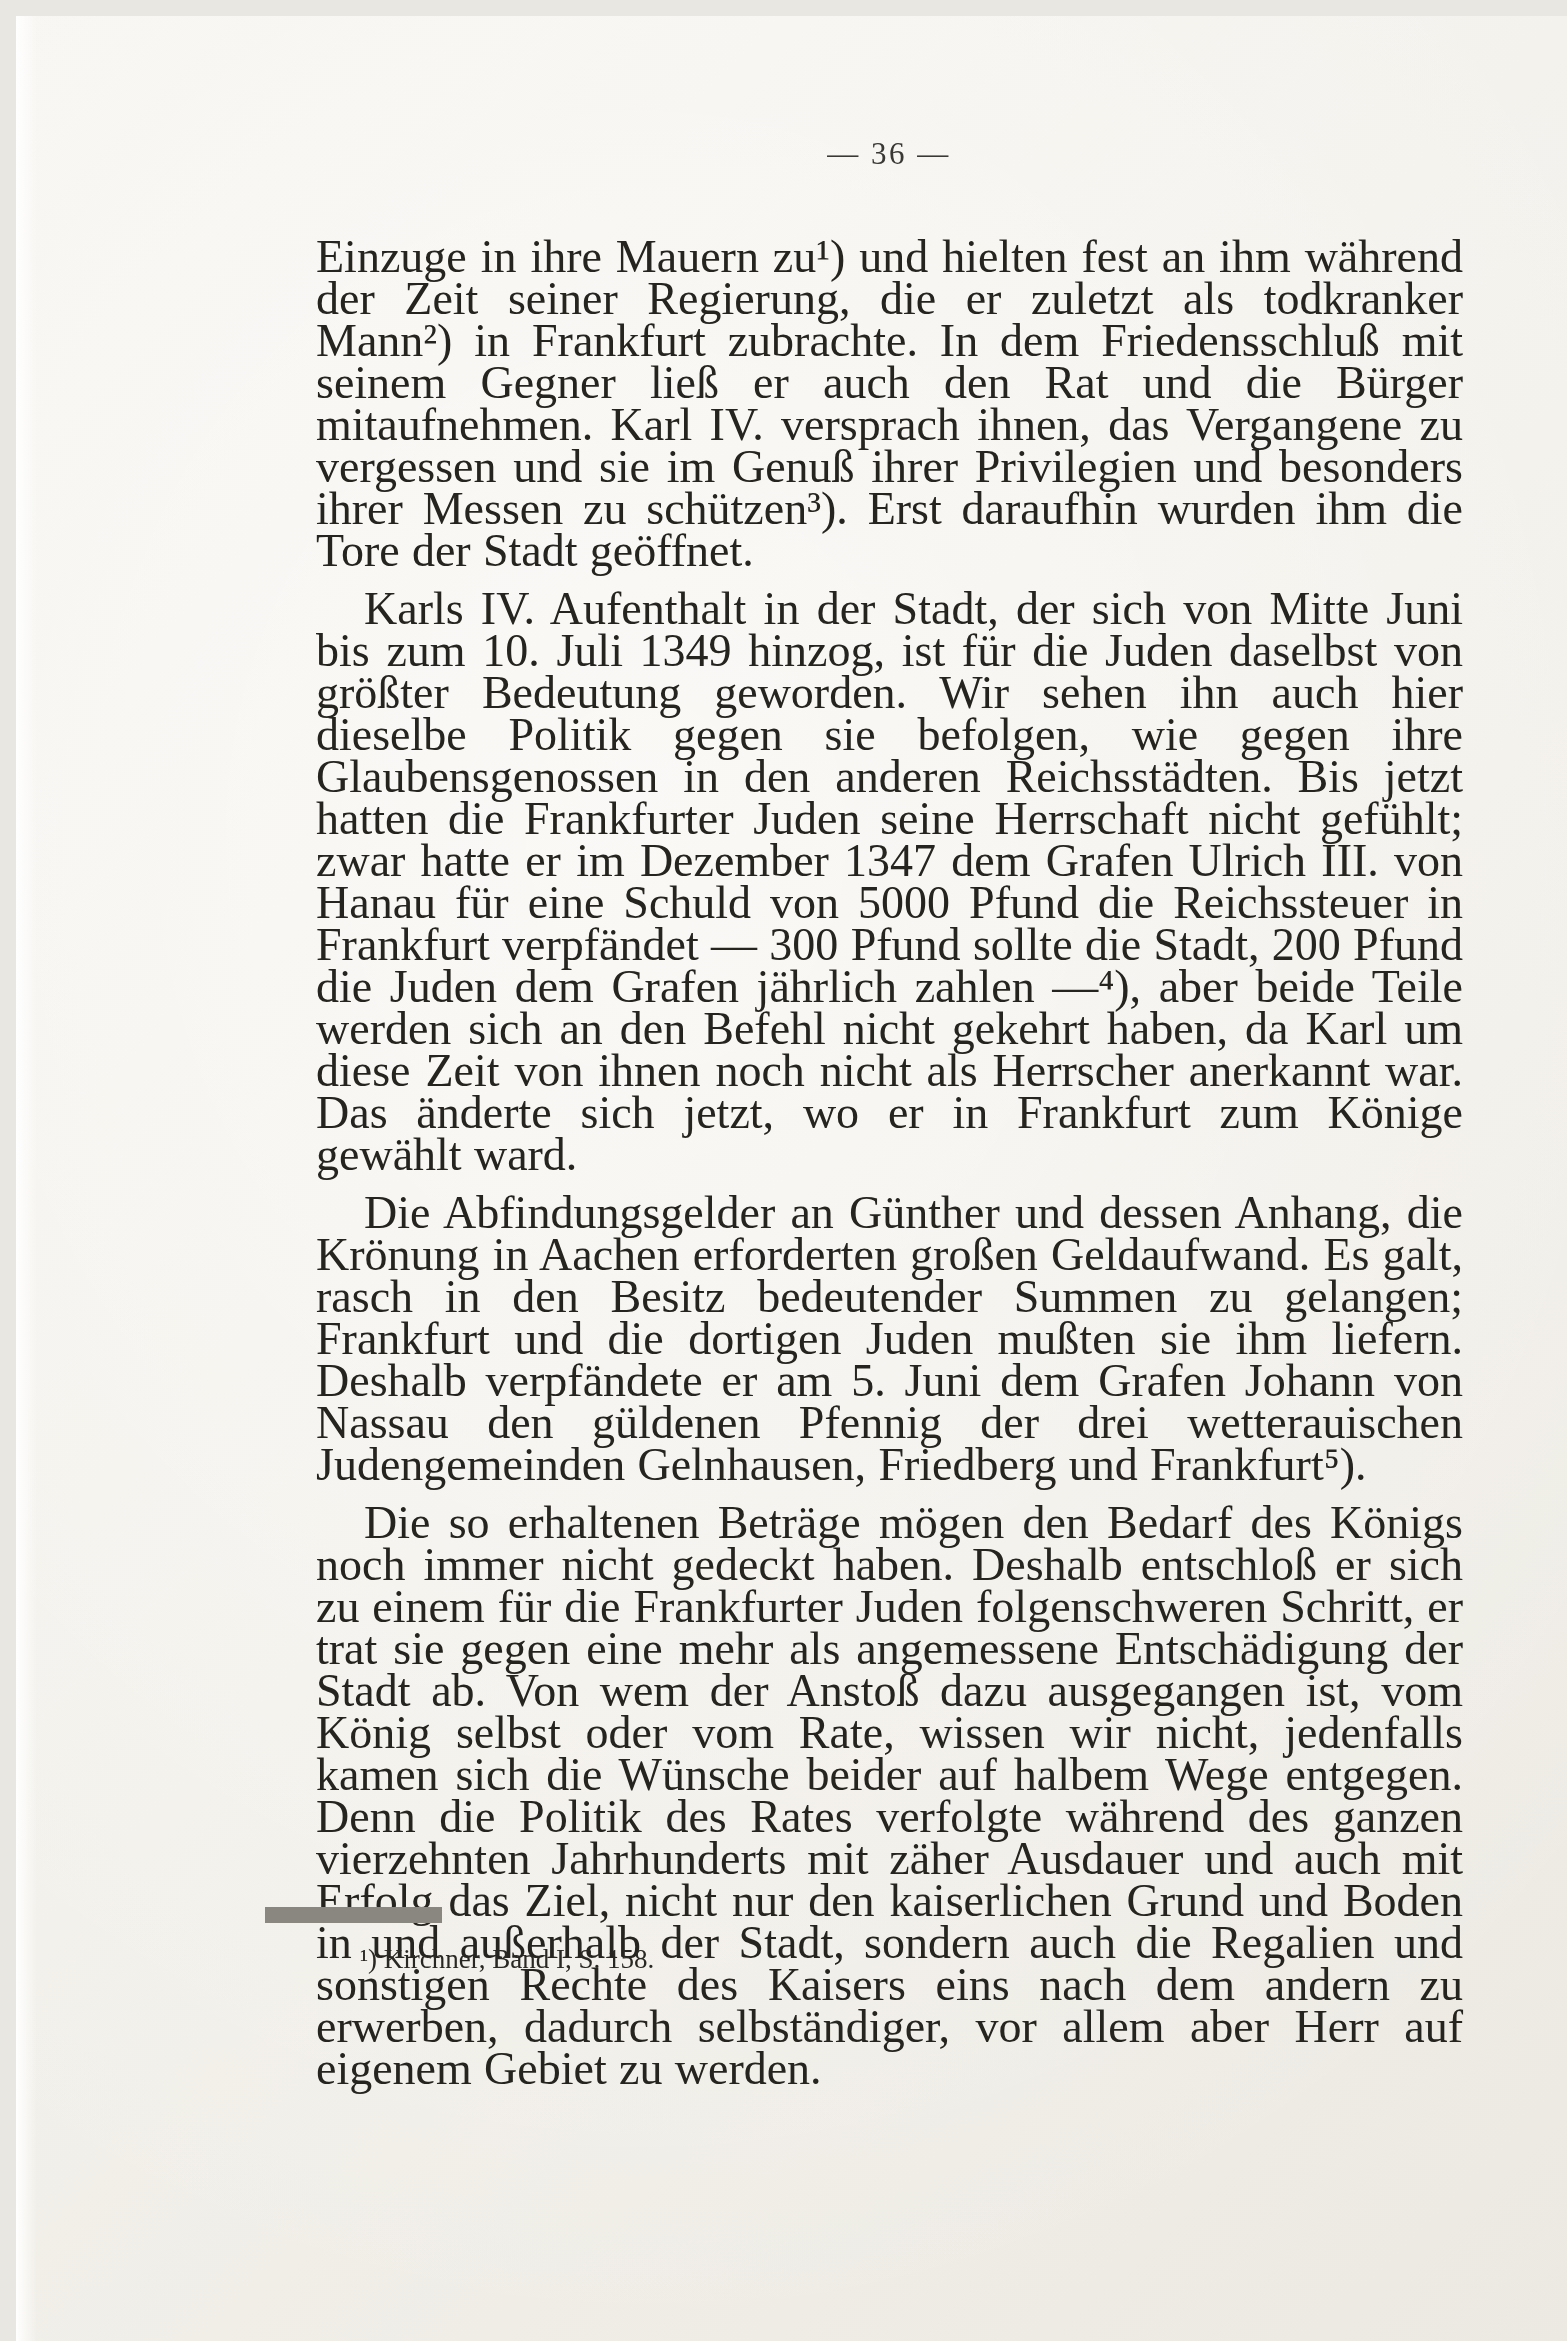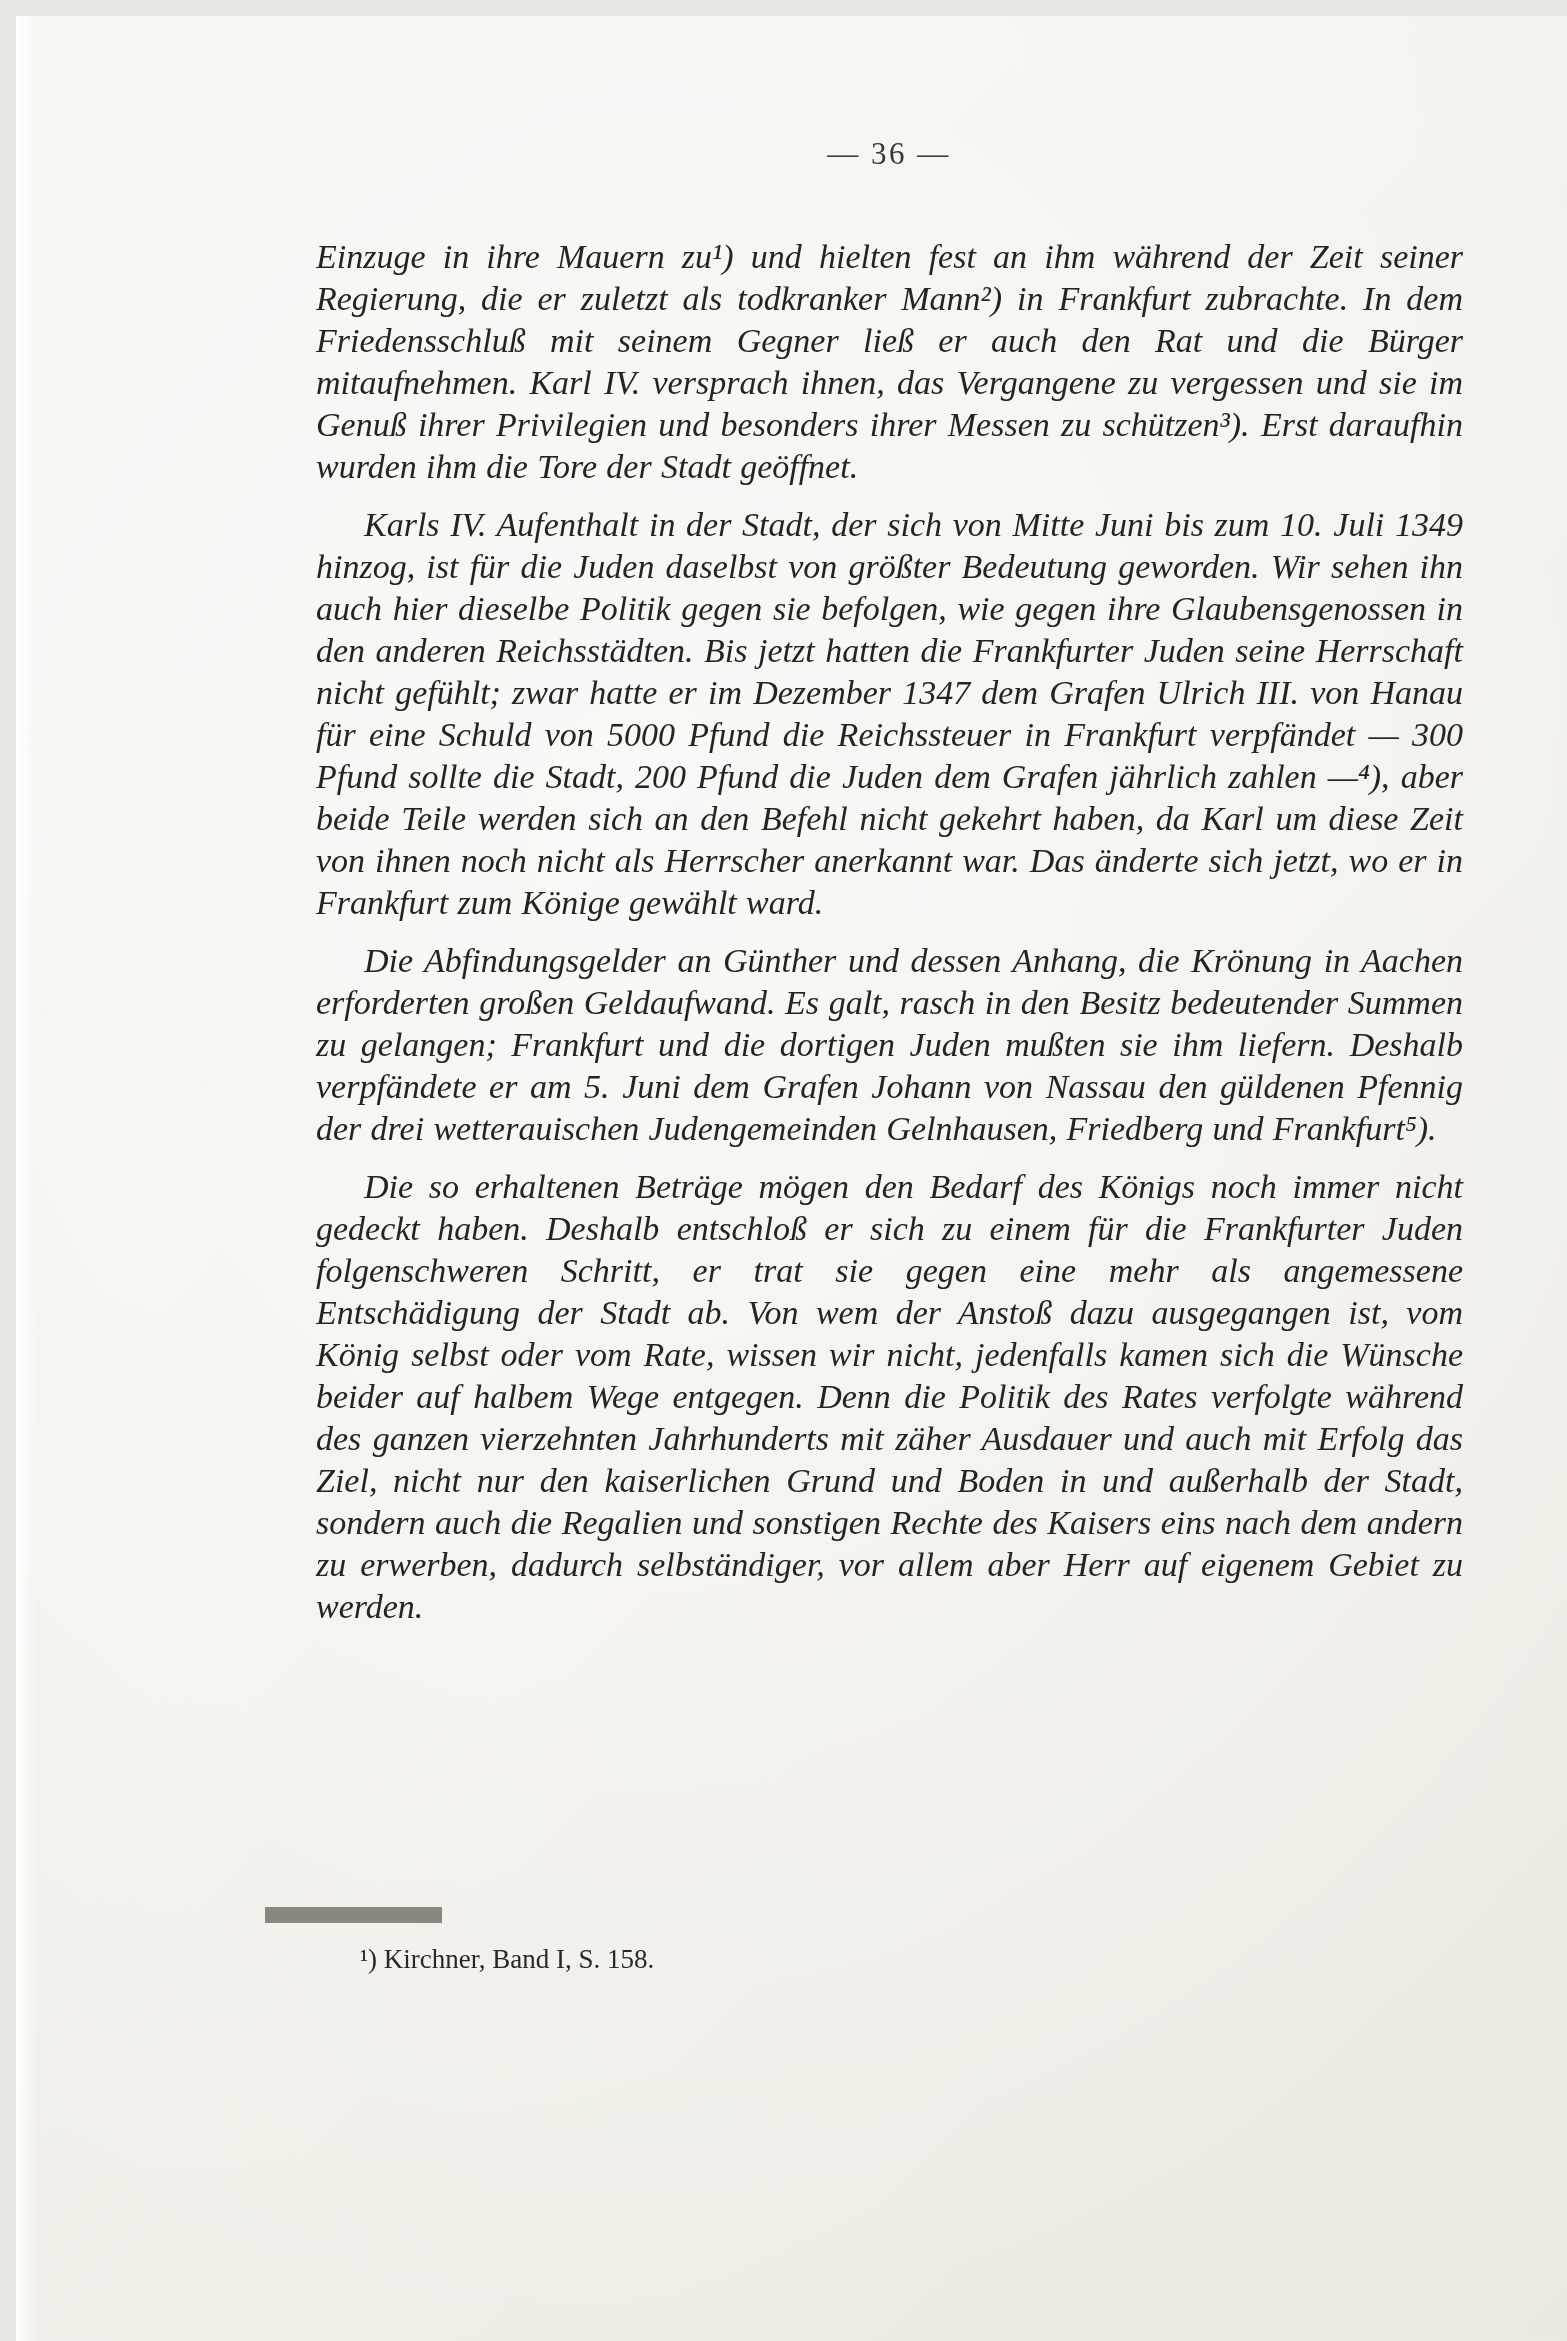--- a/index.html
+++ b/index.html
@@ -34,28 +34,27 @@
     letter-spacing: 2.5px;
     color: #3a3834;
   }
   .content {
     position: absolute;
     left: 284px;
     top: 204px;
     width: 1179px;
   }
   .para {
-    font-size: 34px;
+    font-size: 46px;
     line-height: 42px;
     text-align: justify;
     hyphens: auto;
     -webkit-hyphens: auto;
     word-spacing: 0.8px;
     color: #26241f;
-    font-style: italic;
   }
   .para.indent { text-indent: 48px; }
   .footnote-rule {
     position: absolute;
     left: 249px;
     top: 1891px;
     width: 177px;
     height: 1.6px;
     background: #8a8781;
   }

